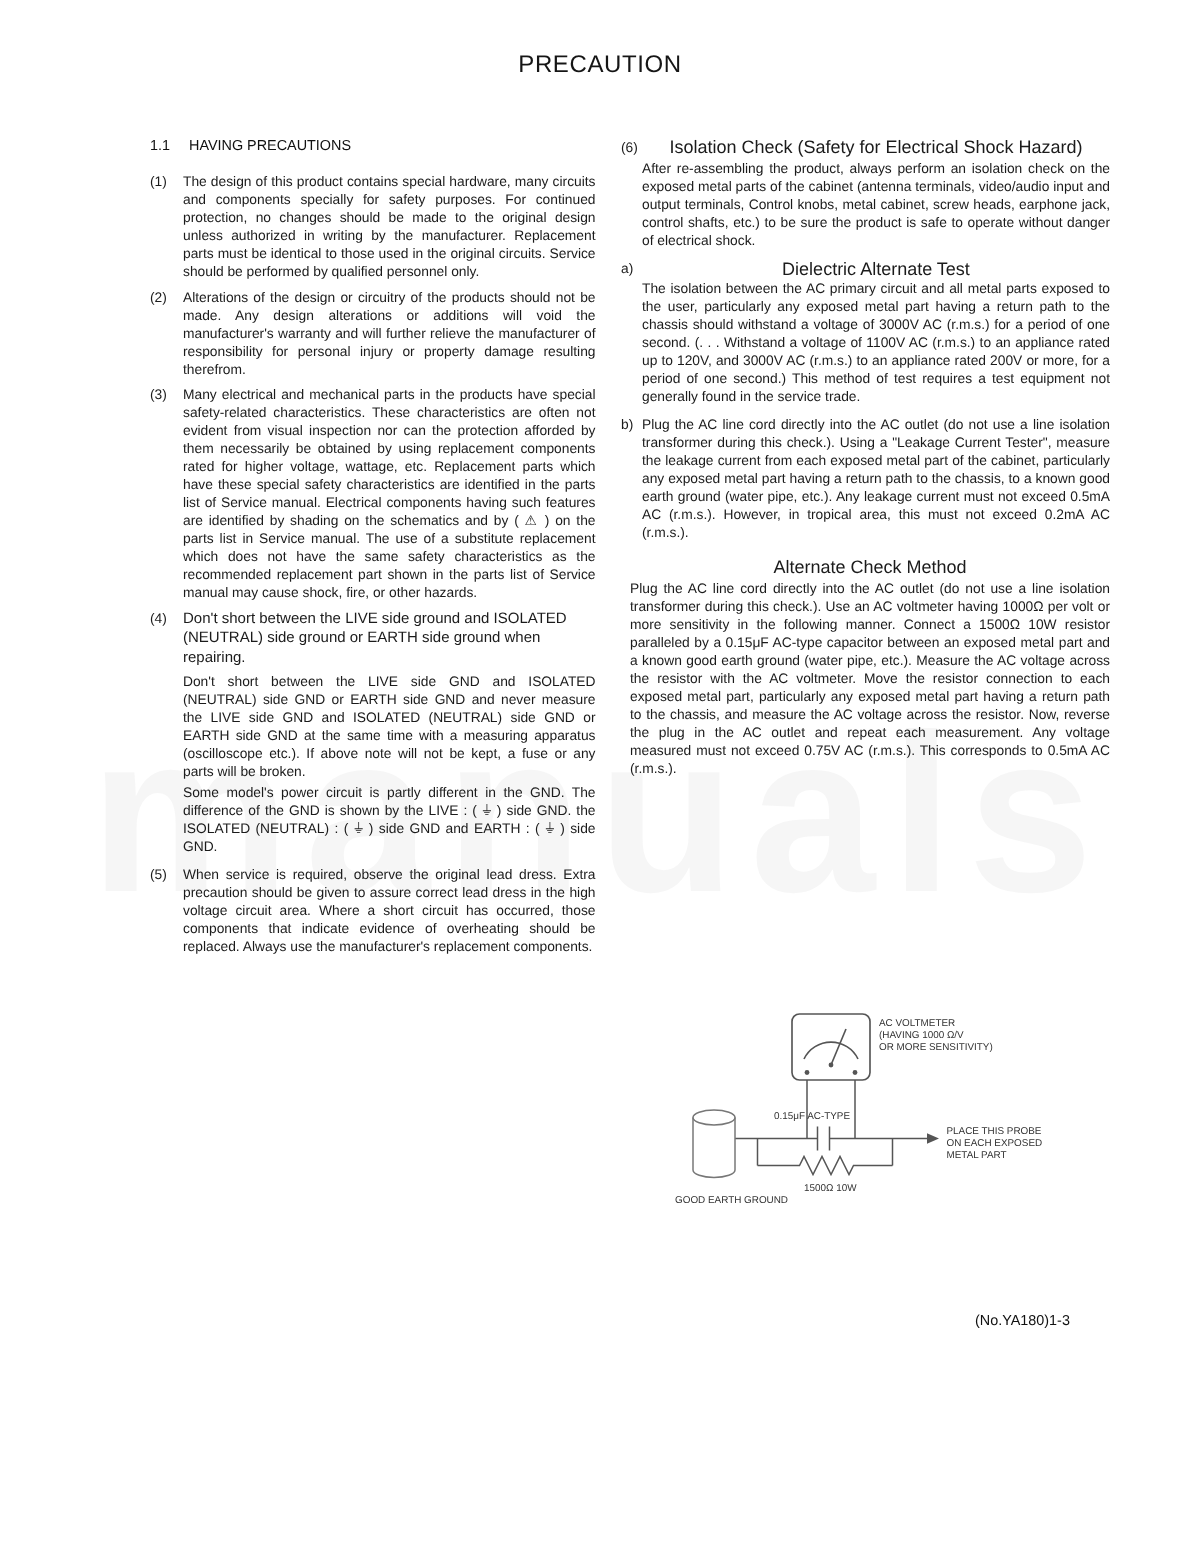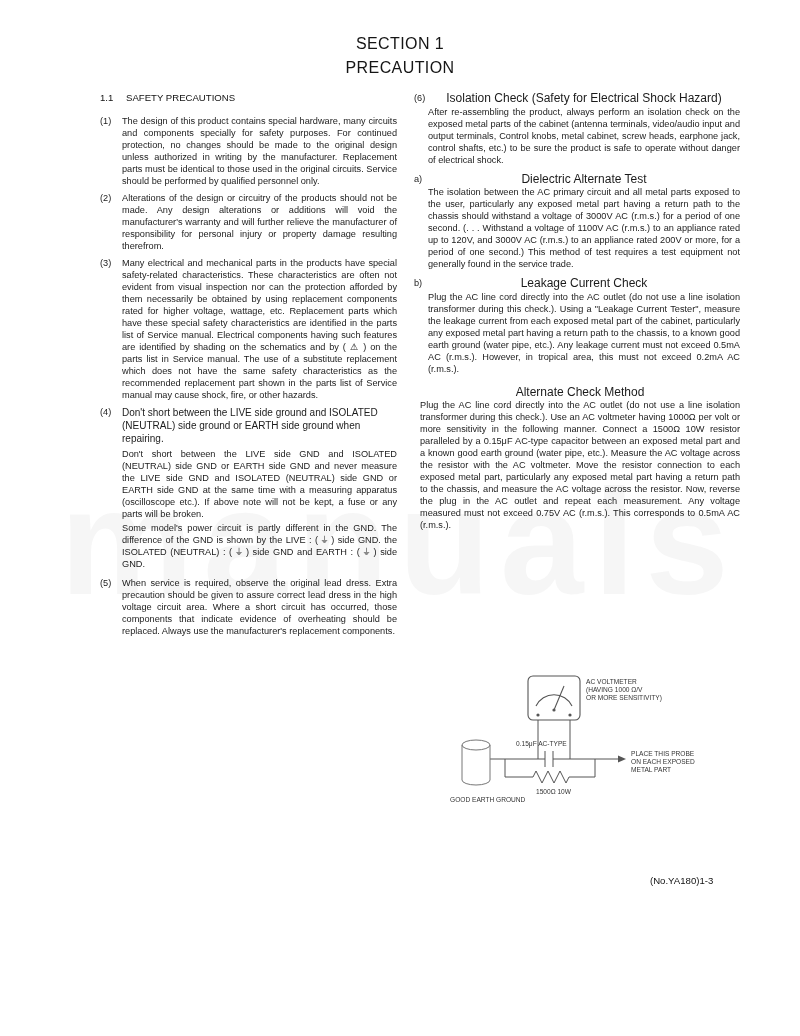--- a/index.html
+++ b/index.html
@@ -46,28 +46,27 @@
   }
 </style>
 </head>
 <body>
 
 <div class="page">
 
   <div class="watermark">manuals</div>
 
   <div class="title-block">
-    <div>SECTION 1</div>
     <div>PRECAUTION</div>
   </div>
 
   <div class="col left-col">
     <div class="sec-heading">
       <span class="hnum">1.1</span>
-      <span>SAFETY PRECAUTIONS</span>
+      <span>HAVING PRECAUTIONS</span>
     </div>
 
     <div class="num-item">
       <span class="lnum">(1)</span>
       <div class="txt">The design of this product contains special hardware, many circuits and components specially for safety purposes. For continued protection, no changes should be made to the original design unless authorized in writing by the manufacturer. Replacement parts must be identical to those used in the original circuits. Service should be performed by qualified personnel only.</div>
     </div>
 
     <div class="num-item">
       <span class="lnum">(2)</span>
       <div class="txt">Alterations of the design or circuitry of the products should not be made. Any design alterations or additions will void the manufacturer's warranty and will further relieve the manufacturer of responsibility for personal injury or property damage resulting therefrom.</div>
@@ -107,21 +106,20 @@
       <span class="rnum">a)</span>
       <div class="txt">
         <div class="head">Dielectric Alternate Test</div>
         <div class="para">The isolation between the AC primary circuit and all metal parts exposed to the user, particularly any exposed metal part having a return path to the chassis should withstand a voltage of 3000V AC (r.m.s.) for a period of one second. (. . . Withstand a voltage of 1100V AC (r.m.s.) to an appliance rated up to 120V, and 3000V AC (r.m.s.) to an appliance rated 200V or more, for a period of one second.) This method of test requires a test equipment not generally found in the service trade.</div>
       </div>
     </div>
 
     <div class="num-item">
       <span class="rnum">b)</span>
       <div class="txt">
-        <div class="head">Leakage Current Check</div>
         <div class="para">Plug the AC line cord directly into the AC outlet (do not use a line isolation transformer during this check.). Using a "Leakage Current Tester", measure the leakage current from each exposed metal part of the cabinet, particularly any exposed metal part having a return path to the chassis, to a known good earth ground (water pipe, etc.). Any leakage current must not exceed 0.5mA AC (r.m.s.). However, in tropical area, this must not exceed 0.2mA AC (r.m.s.).</div>
       </div>
     </div>
 
     <div class="alt-block">
       <div class="head">Alternate Check Method</div>
       <div class="txt">
         <div class="para">Plug the AC line cord directly into the AC outlet (do not use a line isolation transformer during this check.). Use an AC voltmeter having 1000Ω per volt or more sensitivity in the following manner. Connect a 1500Ω 10W resistor paralleled by a 0.15μF AC-type capacitor between an exposed metal part and a known good earth ground (water pipe, etc.). Measure the AC voltage across the resistor with the AC voltmeter. Move the resistor connection to each exposed metal part, particularly any exposed metal part having a return path to the chassis, and measure the AC voltage across the resistor. Now, reverse the plug in the AC outlet and repeat each measurement. Any voltage measured must not exceed 0.75V AC (r.m.s.). This corresponds to 0.5mA AC (r.m.s.).</div>
       </div>
     </div>

